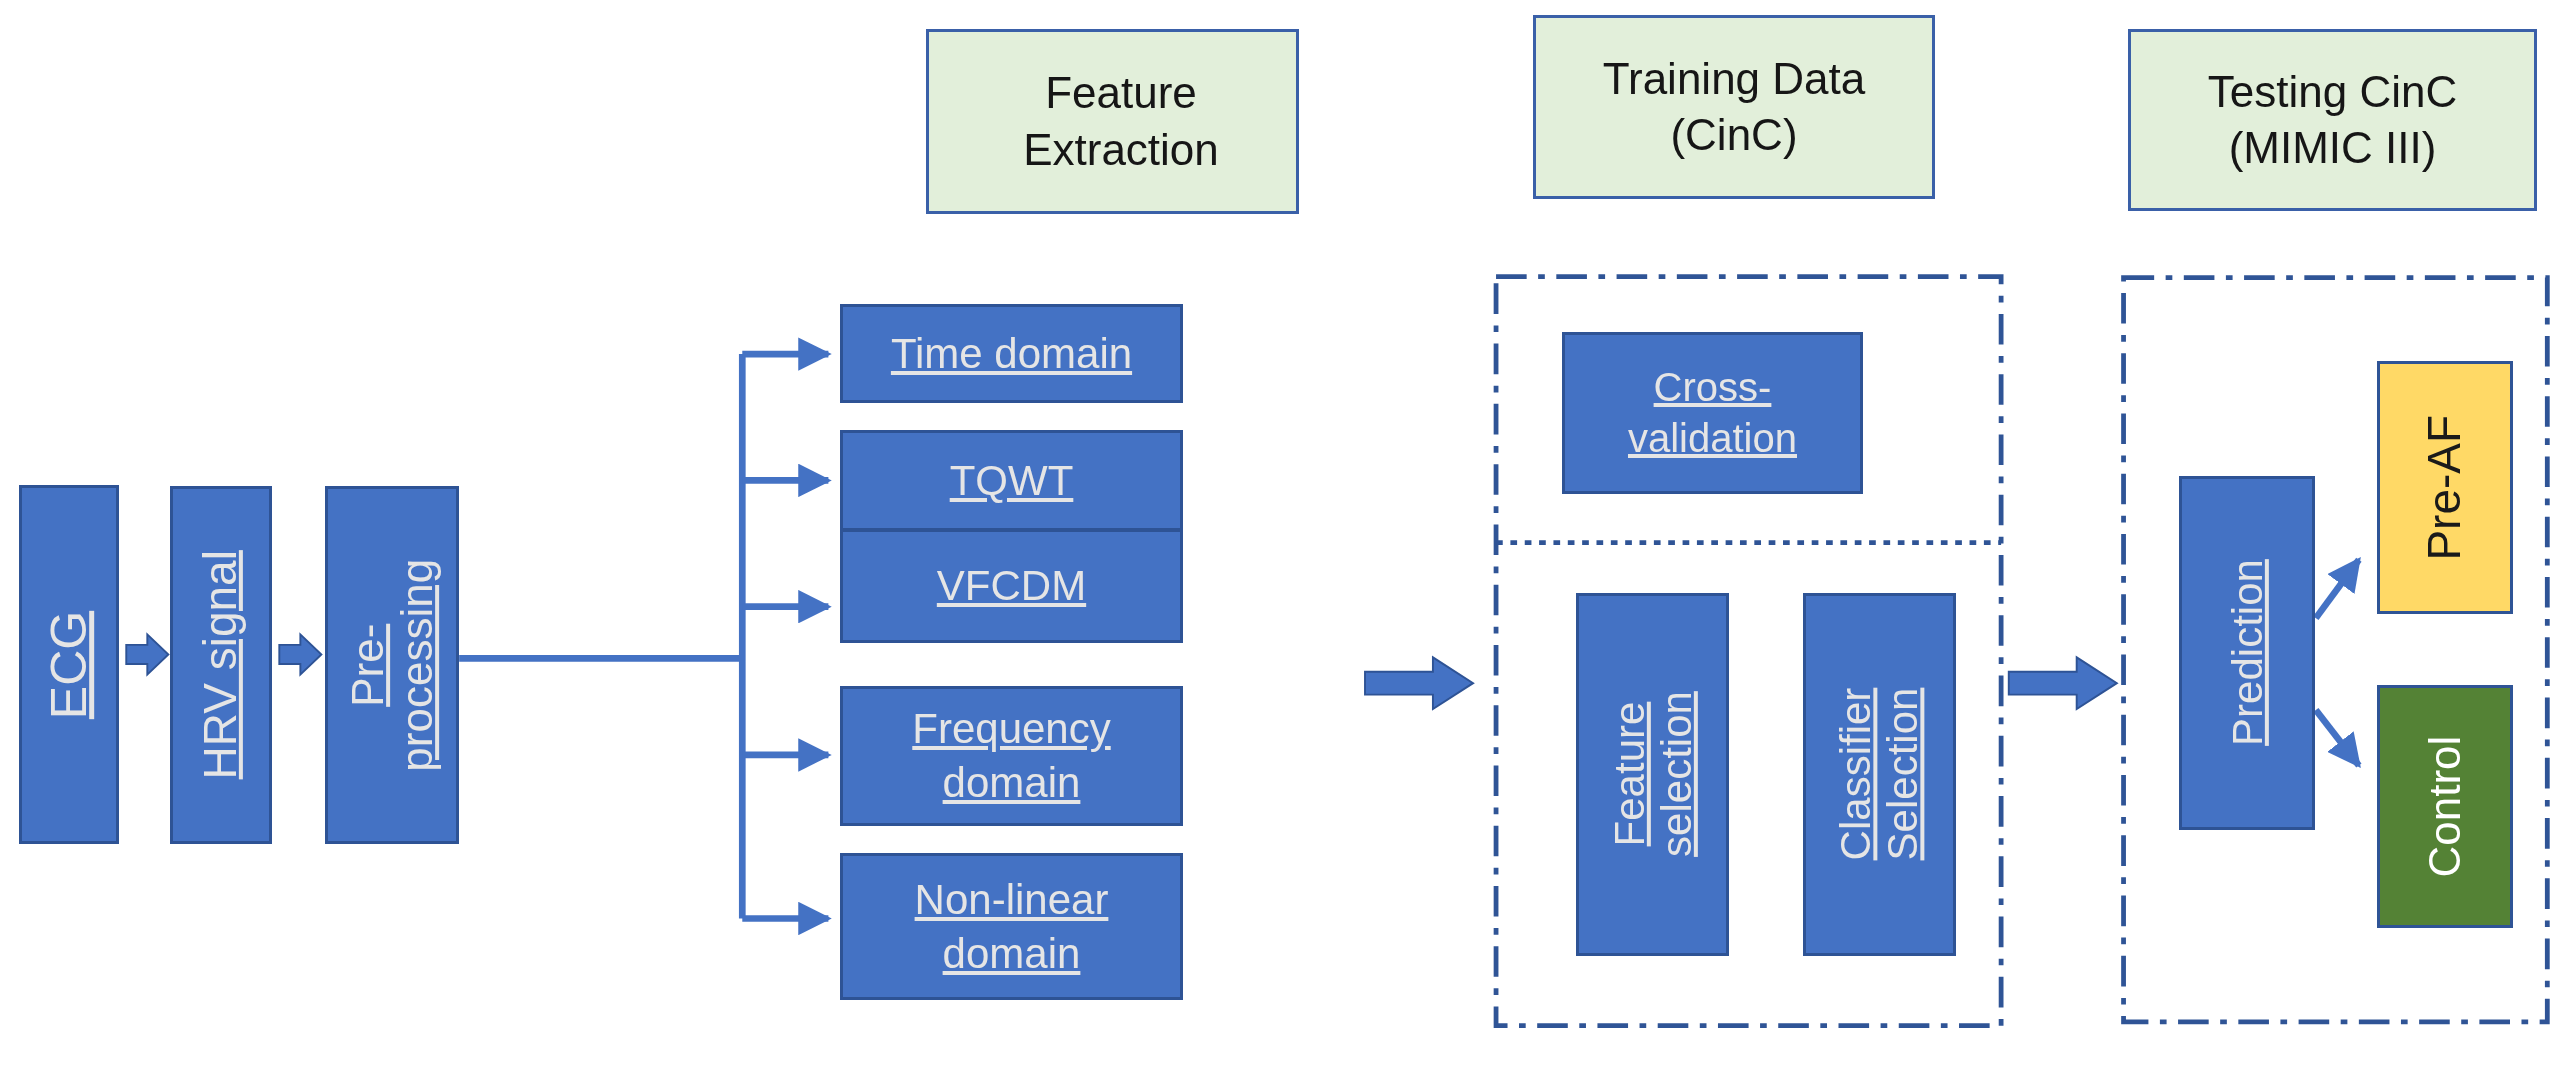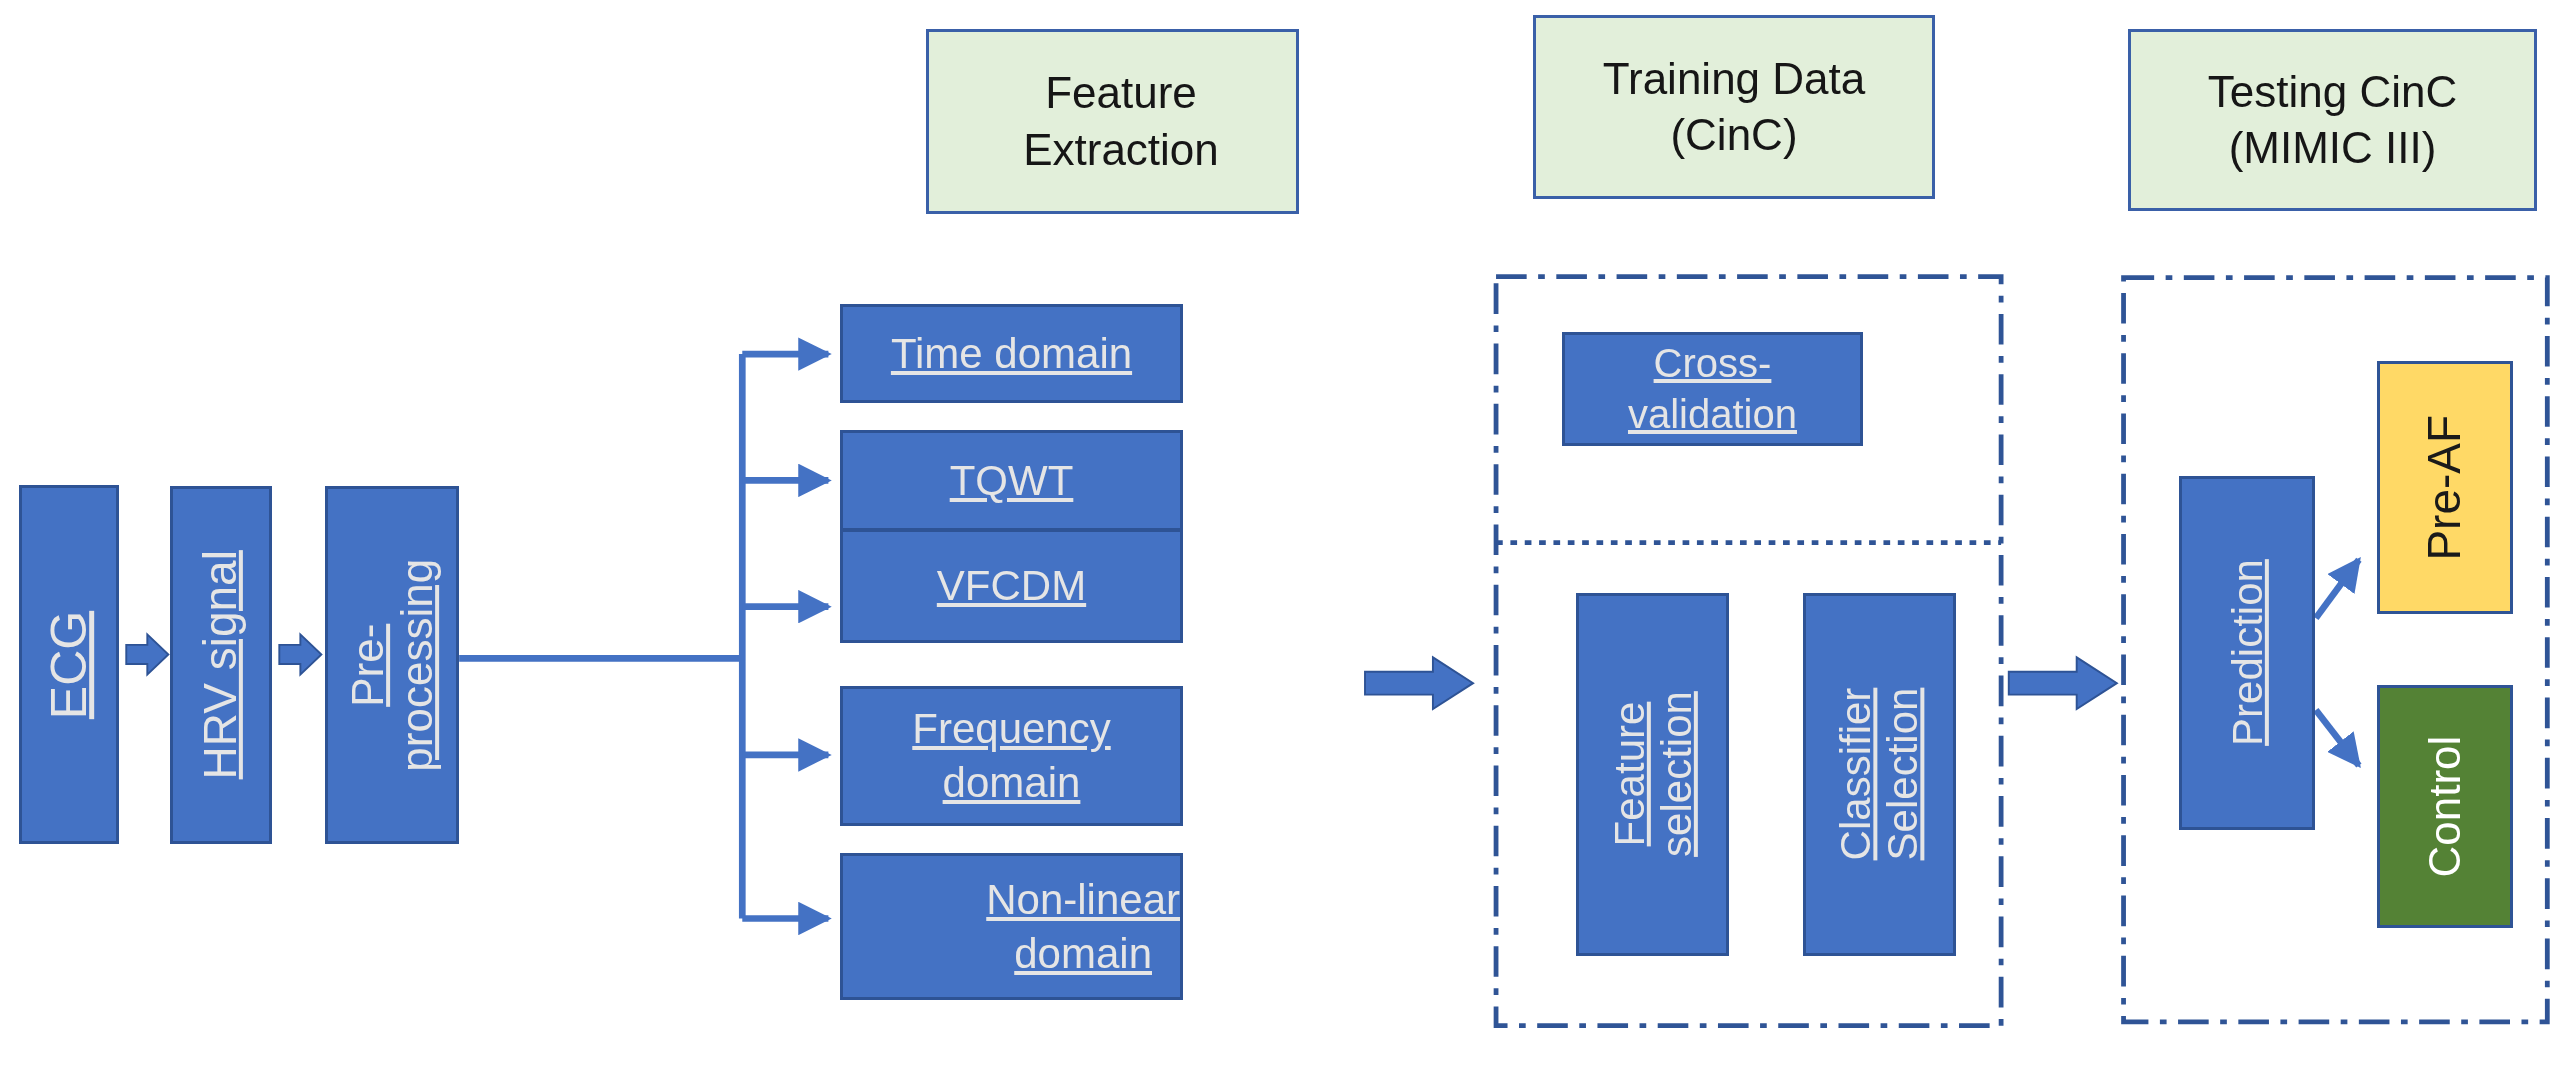--- a/index.html
+++ b/index.html
@@ -123,28 +123,28 @@
     <div class="htext">
         <span>VFCDM</span>
       </div>
   </div>
   <div class="box bluebox" style="left:840px;top:686px;width:343px;height:140px;font-size:42px;">
     <div class="htext">
       <span>Frequency</span>
       <span>domain</span>
     </div>
   </div>
-  <div class="box bluebox" style="left:840px;top:853px;width:343px;height:147px;font-size:42px;justify-content:flex-end;">
+  <div class="box bluebox" style="left:840px;top:853px;width:343px;height:147px;font-size:42px;">
     <div class="htext">
       <span>Non-linear</span>
       <span>domain</span>
     </div>
   </div>
 
-  <div class="box bluebox" style="left:1562px;top:332px;width:301px;height:114px;font-size:40px;">
+  <div class="box bluebox" style="left:1562px;top:332px;width:301px;height:162px;font-size:40px;">
     <div class="htext">
       <span>Cross-</span>
       <span>validation</span>
     </div>
   </div>
   <div class="box bluebox" style="left:1576px;top:593px;width:153px;height:363px;font-size:42px;">
     <div class="vtext">
       <span>Feature</span>
       <span>selection</span>
     </div>

